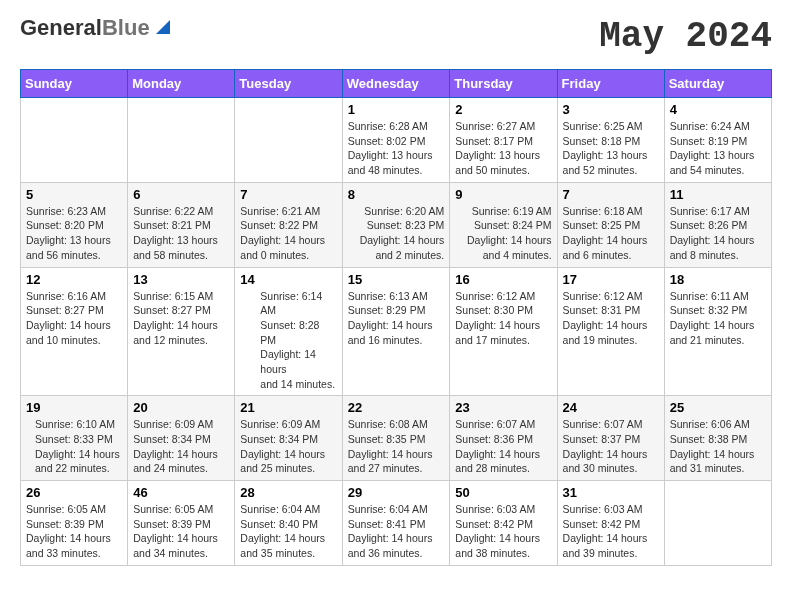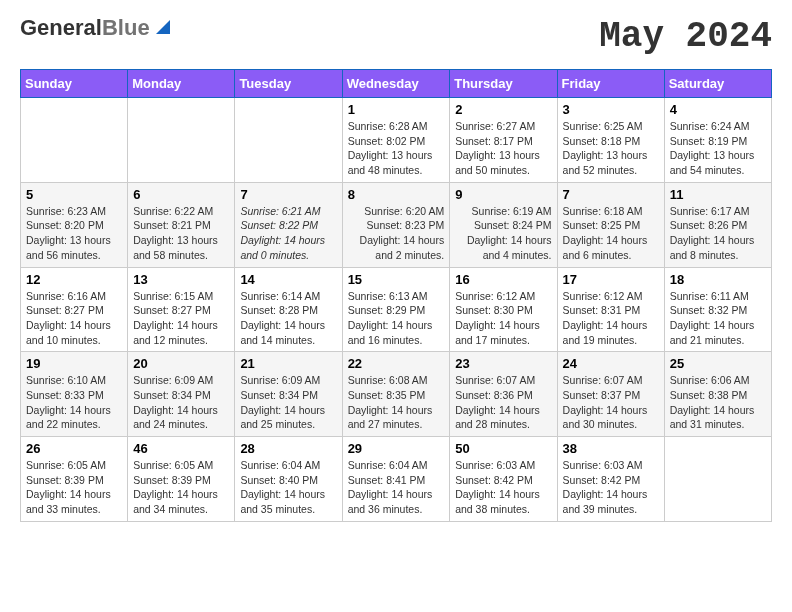--- a/index.html
+++ b/index.html
@@ -156,21 +156,21 @@
         </td>
         <td>
           <span class="day-num">6</span>
           <div class="day-info" style="white-space: pre-line;">Sunrise: 6:22 AM
 Sunset: 8:21 PM
 Daylight: 13 hours
 and 58 minutes.</div>
         </td>
         <td>
           <span class="day-num">7</span>
-          <div class="day-info" style="white-space: pre-line; font-style: italic;">Sunrise: 6:21 AM
+          <div class="day-info" style="white-space: pre-line;">Sunrise: 6:21 AM
 Sunset: 8:22 PM
 Daylight: 14 hours
 and 0 minutes.</div>
         </td>
         <td>
           <span class="day-num">8</span>
           <div class="day-info" style="white-space: pre-line; text-align: right;">Sunrise: 6:20 AM
 Sunset: 8:23 PM
 Daylight: 14 hours
 and 2 minutes.</div>
@@ -207,21 +207,21 @@
         </td>
         <td>
           <span class="day-num">13</span>
           <div class="day-info" style="white-space: pre-line;">Sunrise: 6:15 AM
 Sunset: 8:27 PM
 Daylight: 14 hours
 and 12 minutes.</div>
         </td>
         <td>
           <span class="day-num">14</span>
-          <div class="day-info" style="white-space: pre-line;">Sunrise: 6:14 AM
+          <div class="day-info" style="white-space: pre-line; margin-left: 20px;">Sunrise: 6:14 AM
 Sunset: 8:28 PM
 Daylight: 14 hours
 and 14 minutes.</div>
         </td>
         <td>
           <span class="day-num">15</span>
           <div class="day-info" style="white-space: pre-line;">Sunrise: 6:13 AM
 Sunset: 8:29 PM
 Daylight: 14 hours
 and 16 minutes.</div>
@@ -244,21 +244,21 @@
           <span class="day-num">18</span>
           <div class="day-info" style="white-space: pre-line;">Sunrise: 6:11 AM
 Sunset: 8:32 PM
 Daylight: 14 hours
 and 21 minutes.</div>
         </td>
       </tr>
       <tr>
         <td>
           <span class="day-num">19</span>
-          <div class="day-info" style="white-space: pre-line;">Sunrise: 6:10 AM
+          <div class="day-info" style="white-space: pre-line; margin-left: 9px;">Sunrise: 6:10 AM
 Sunset: 8:33 PM
 Daylight: 14 hours
 and 22 minutes.</div>
         </td>
         <td>
           <span class="day-num">20</span>
           <div class="day-info" style="white-space: pre-line;">Sunrise: 6:09 AM
 Sunset: 8:34 PM
 Daylight: 14 hours
 and 24 minutes.</div>
@@ -329,21 +329,21 @@
 and 36 minutes.</div>
         </td>
         <td>
           <span class="day-num">50</span>
           <div class="day-info" style="white-space: pre-line;">Sunrise: 6:03 AM
 Sunset: 8:42 PM
 Daylight: 14 hours
 and 38 minutes.</div>
         </td>
         <td>
-          <span class="day-num">38</span>
+          <span class="day-num">31</span>
           <div class="day-info" style="white-space: pre-line;">Sunrise: 6:03 AM
 Sunset: 8:42 PM
 Daylight: 14 hours
 and 39 minutes.</div>
         </td>
         <td class="empty-cell"></td>
       </tr>
     </tbody>
 </table>
 

